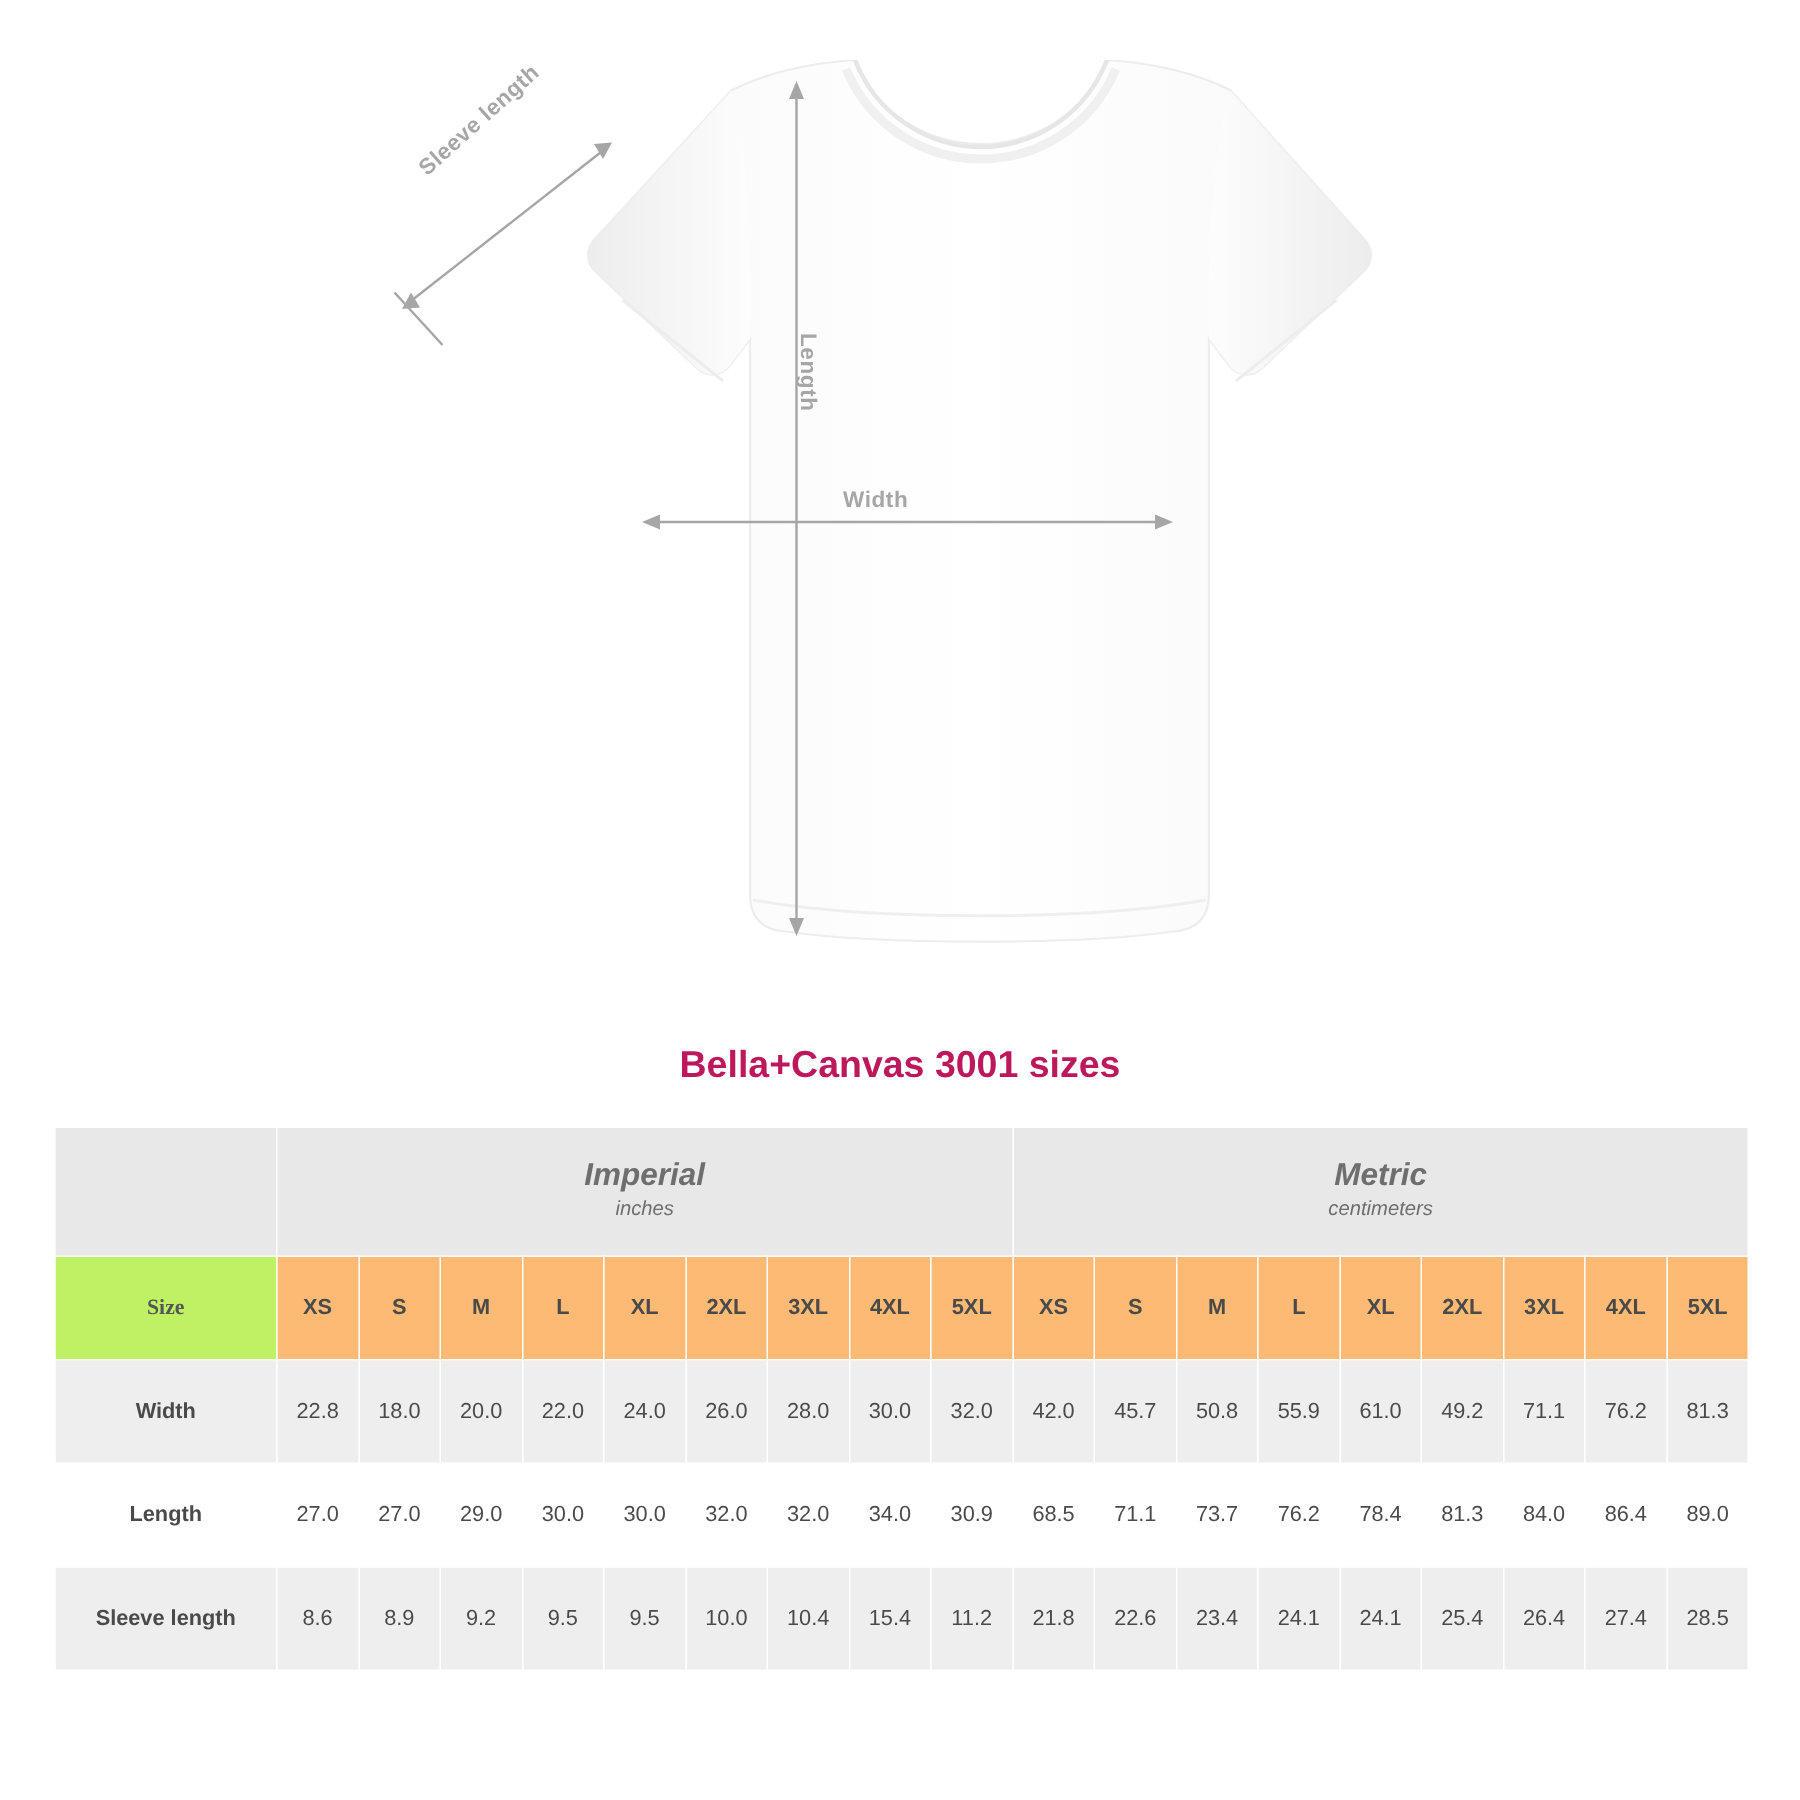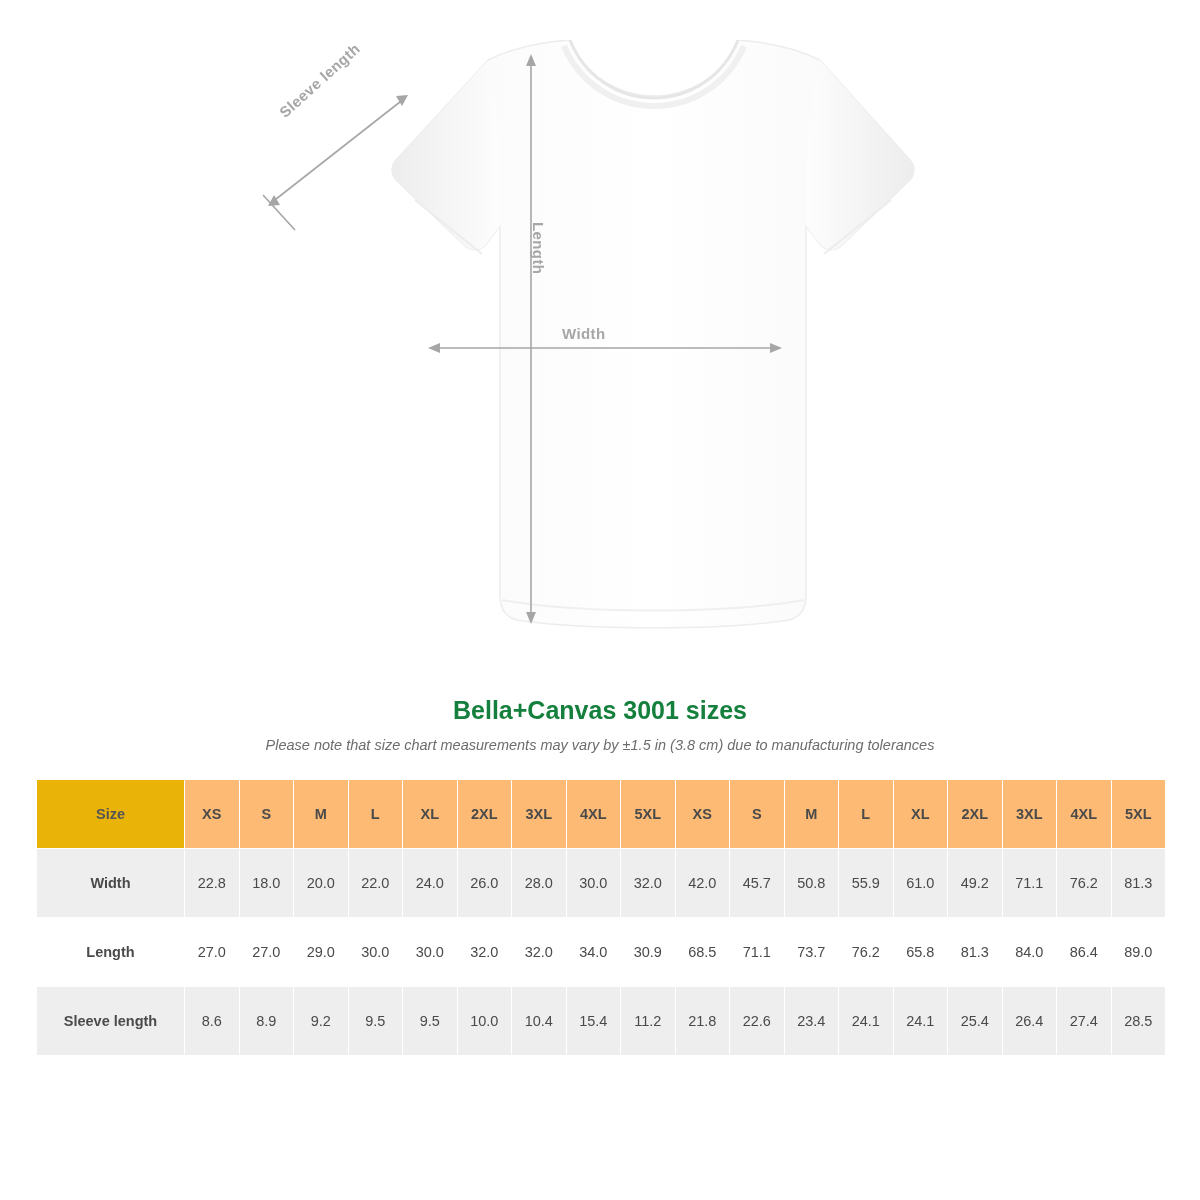--- a/index.html
+++ b/index.html
@@ -76,21 +76,21 @@
   }
 
   
   .titles {
     text-align: center;
     margin-top: 6px;
   }
   .chart-title {
     font-size: 25px;
     font-weight: bold;
-    color: #15803d;
+    color: #be185d;
     margin: 0 0 12px 0;
   }
   .chart-note {
     font-size: 14.5px;
     font-style: italic;
     color: #6d6d6d;
     margin: 0;
   }
 
   
@@ -134,23 +134,24 @@
     background: #e8e8e8;
   }
 
   .size-row td {
     background: #fdba74;
     font-size: 15px;
     font-weight: bold;
     color: #555555;
   }
   .size-row td.rowhead {
-    background: #eab308;
+    background: #bef264;
     font-weight: bold;
     color: #555555;
+    font-family: Liberation Serif, serif;
   }
 
   .row-shaded td {
     background: #eeeeee;
   }
   .row-plain td {
     background: #ffffff;
   }
   td.rowhead {
     font-weight: bold;
@@ -258,21 +259,20 @@
       </svg>
 
       <div class="dim-label label-sleeve">Sleeve length</div>
       <div class="dim-label label-length">Length</div>
       <div class="dim-label label-width">Width</div>
     </div>
   </div>
 
   <div class="titles">
     <h1 class="chart-title">Bella+Canvas 3001 sizes</h1>
-    <p class="chart-note">Please note that size chart measurements may vary by ±1.5 in (3.8 cm) due to manufacturing tolerances</p>
   </div>
 
   <div class="table-wrap">
     <table class="size-table">
       <colgroup>
         <col class="colhead">
         <col class="data">
           <col class="data">
           <col class="data">
           <col class="data">
@@ -285,20 +285,31 @@
           <col class="data">
           <col class="data">
           <col class="data">
           <col class="data">
         <col class="data">
           <col class="data">
           <col class="data">
           <col class="data">
       </colgroup>
       <thead>
+        <tr class="unit-head">
+          <td class="corner-cell"></td>
+          <td colspan="9">
+            <div class="unit-name">Imperial</div>
+            <div class="unit-sub">inches</div>
+          </td>
+          <td colspan="9">
+            <div class="unit-name">Metric</div>
+            <div class="unit-sub">centimeters</div>
+          </td>
+        </tr>
         <tr class="size-row">
           <td class="rowhead">Size</td>
           <td>XS</td>
           <td>S</td>
           <td>M</td>
           <td>L</td>
           <td>XL</td>
           <td>2XL</td>
           <td>3XL</td>
           <td>4XL</td>
@@ -344,21 +355,21 @@
           <td class="val">30.0</td>
           <td class="val">30.0</td>
           <td class="val">32.0</td>
           <td class="val">32.0</td>
           <td class="val">34.0</td>
           <td class="val">30.9</td>
           <td class="val">68.5</td>
           <td class="val">71.1</td>
           <td class="val">73.7</td>
           <td class="val">76.2</td>
-          <td class="val">65.8</td>
+          <td class="val">78.4</td>
           <td class="val">81.3</td>
           <td class="val">84.0</td>
           <td class="val">86.4</td>
           <td class="val">89.0</td>
         </tr>
         <tr class="row-shaded">
           <td class="rowhead">Sleeve length</td>
           <td class="val">8.6</td>
           <td class="val">8.9</td>
           <td class="val">9.2</td>

